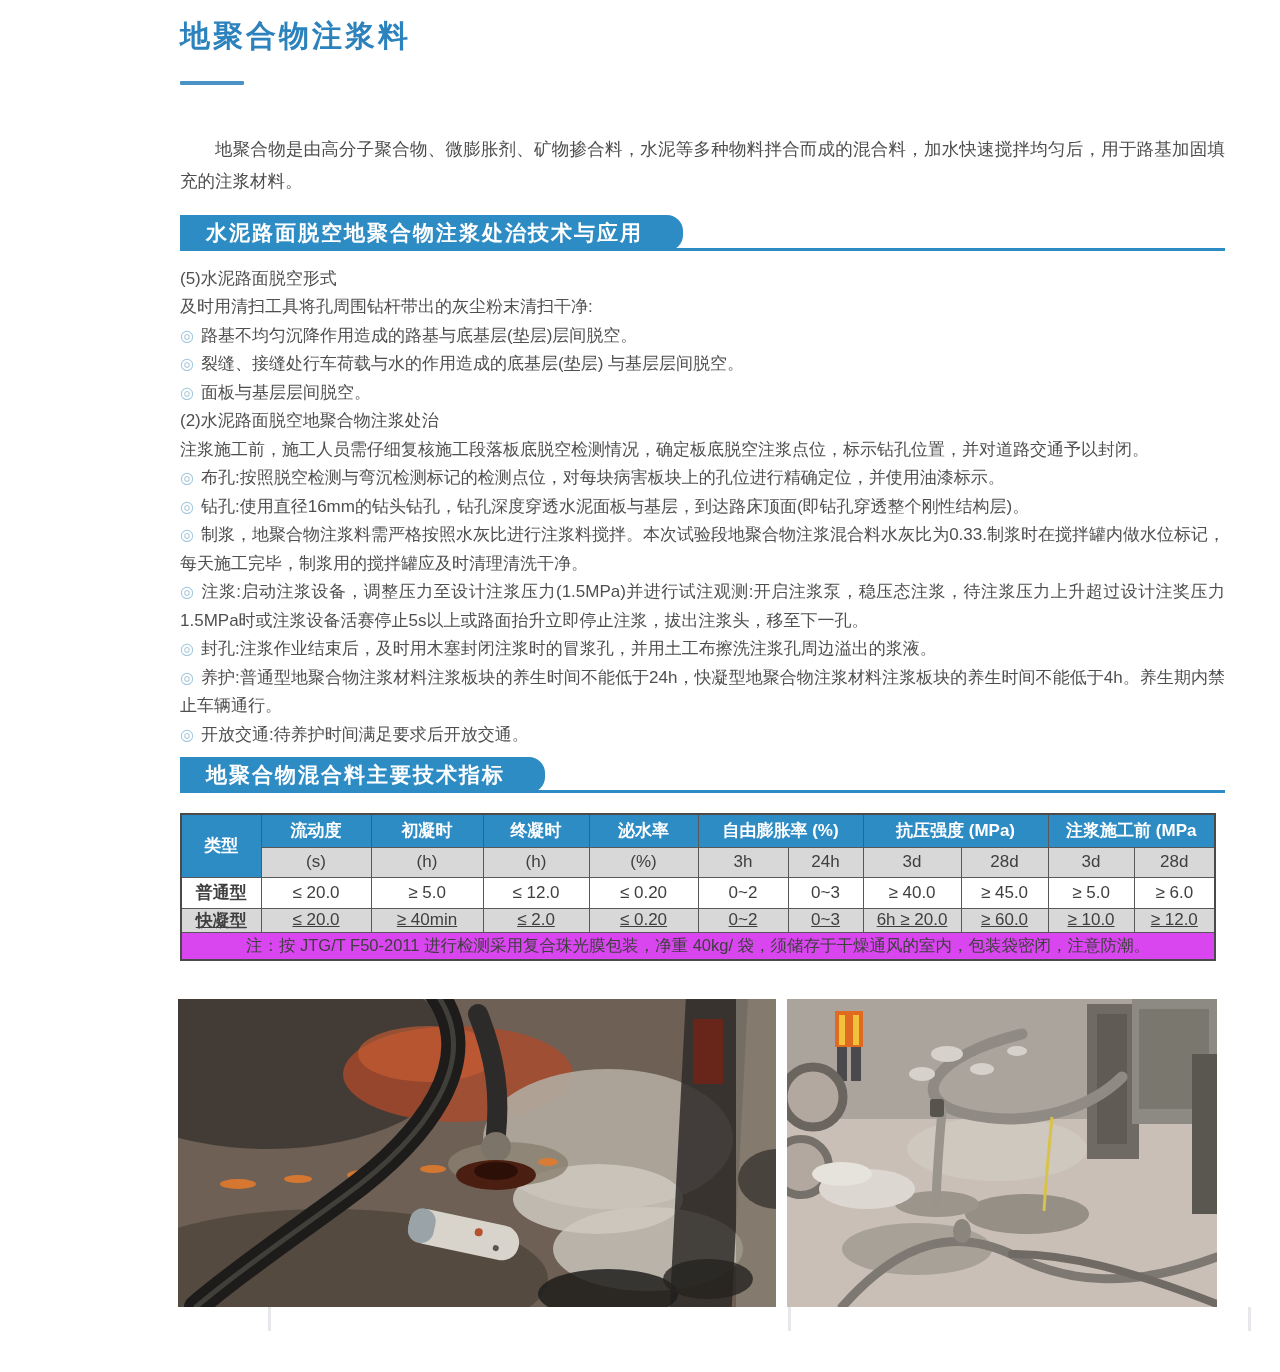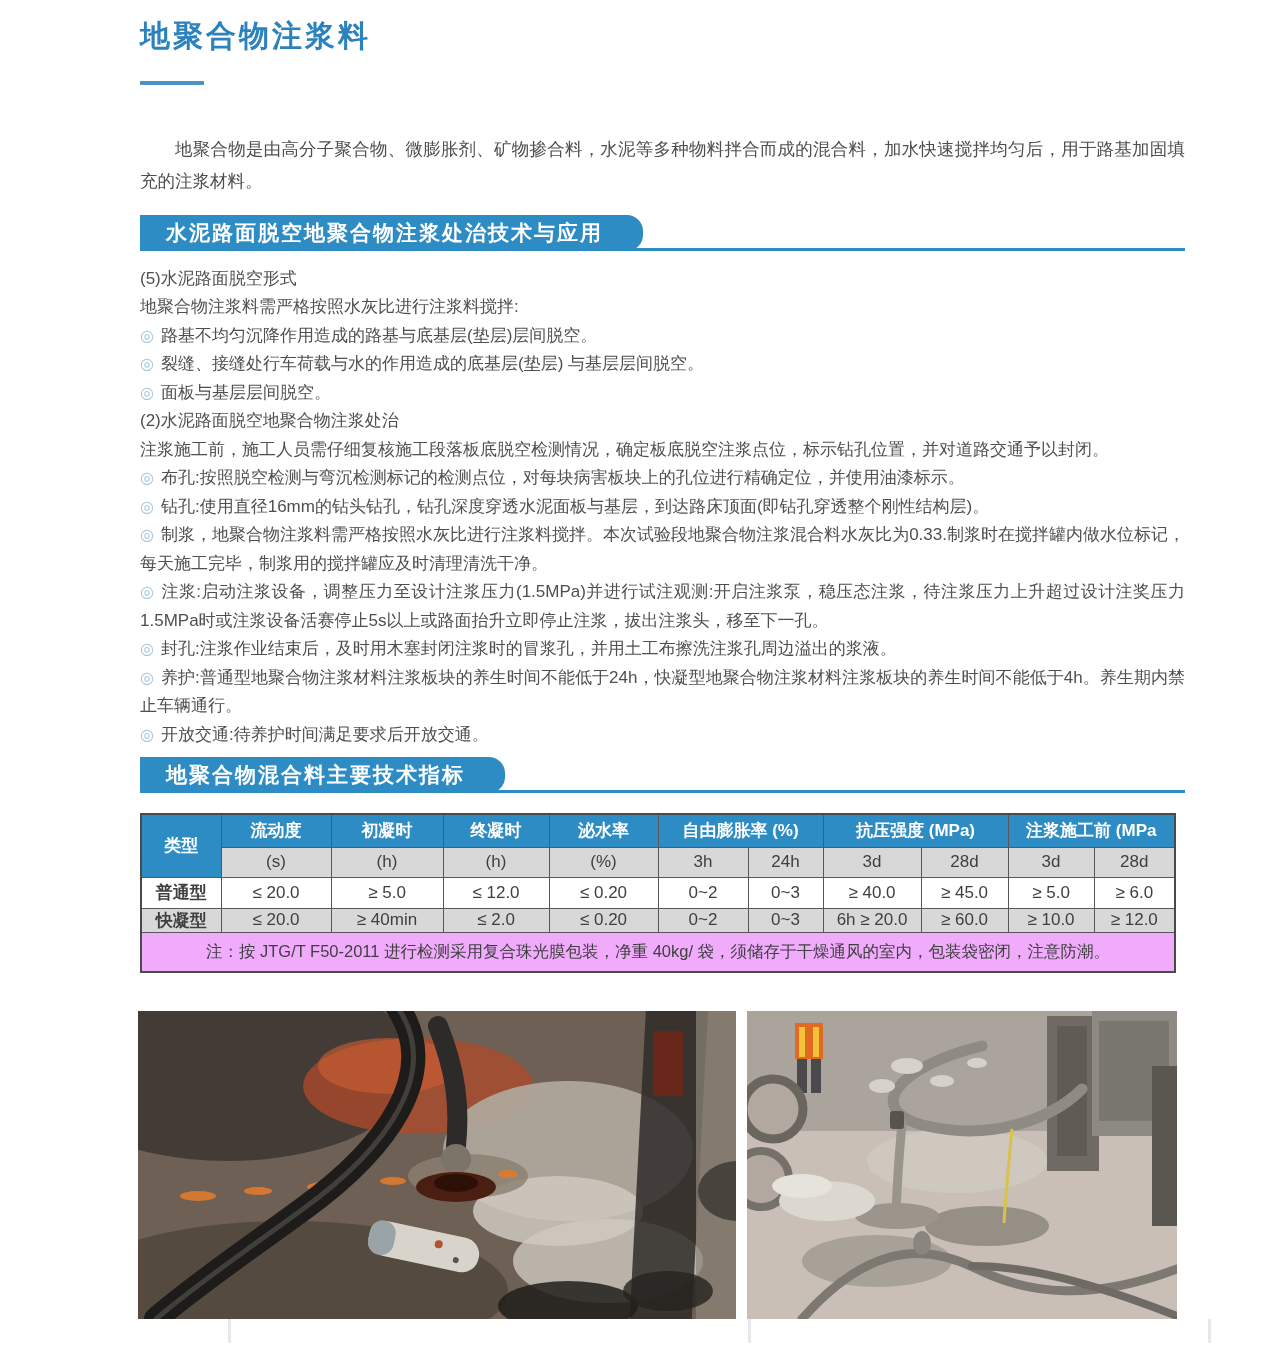--- a/index.html
+++ b/index.html
@@ -2,21 +2,21 @@
 <html><head>
 <meta charset="utf-8">
 <style>
   * { box-sizing: border-box; }
   html,body { margin:0; padding:0; }
   body {
     width:1280px; height:1372px; background:#ffffff; overflow:hidden;
     font-family:"Liberation Sans","DejaVu Sans",sans-serif;
     -webkit-font-smoothing:antialiased;
   }
-  .page { position:relative; width:1280px; height:1372px; background:#fff; }
+  .page { position:relative; width:1280px; height:1372px; background:#fff;padding-left:40px; }
   .content { margin-left:140px; width:1045px; }
 
   
   .doc-title { padding-top:16px; font-size:30px; font-weight:bold; color:#2b82bd; letter-spacing:3px; }
   .title-line { width:64px; height:4px; background:#4b92c6; margin-top:24px; border-radius:1px; }
 
   
   .intro { margin-top:48px; font-size:17.5px; line-height:32px; color:#4e4e4e;
            text-indent:2em; text-align:justify; }
 
@@ -38,22 +38,22 @@
   table.spec { margin-top:20px; border-collapse:collapse; width:1034px;
                border:2px solid #4a4a4a; table-layout:fixed; }
   table.spec th, table.spec td {
     border:1px solid #58585a; text-align:center; vertical-align:middle;
     font-size:17px; color:#3f3f3f; padding:0 2px;
   }
   table.spec thead th.top { background:#2e8cc5; color:#fff; font-weight:bold; height:33px; }
   table.spec thead th.type { background:#2e8cc5; color:#fff; font-weight:bold; }
   table.spec tr.units td { background:#d8d8d8; height:30px; }
   table.spec tr.r1 td { background:#fff; height:31px; }
-  table.spec tr.r2 td { background:#d8d8d8; height:23px; }
-  table.spec tr.noterow td { background:#f0abfc; height:40px; font-size:16.5px; color:#3f3f3f; }
+  table.spec tr.r2 td { background:#d8d8d8; height:23px;text-decoration:underline; }
+  table.spec tr.noterow td { background:#d946ef; height:28px; font-size:16.5px; color:#3f3f3f; }
   table.spec td.rowtype { font-weight:bold; }
 
   
   .photos { display:flex; gap:11px; margin-top:38px; margin-left:-2px; }
   .photo { overflow:hidden; }
   .photo svg { display:block; }
   .photo-left { width:598px; height:308px; }
   .photo-right { width:430px; height:308px; }
 
   
@@ -70,21 +70,21 @@
     <div class="title-line"></div>
 
     <p class="intro">地聚合物是由高分子聚合物、微膨胀剂、矿物掺合料，水泥等多种物料拌合而成的混合料，加水快速搅拌均匀后，用于路基加固填充的注浆材料。</p>
 
     <div class="banner">
       <span class="tab">水泥路面脱空地聚合物注浆处治技术与应用</span>
     </div>
 
     <div class="list">
       <p><span>(5)水泥路面脱空形式</span></p>
-      <p><span>地聚合物注浆料需严格按照水灰比进行注浆料搅拌:</span></p>
+      <p><span>及时用清扫工具将孔周围钻杆带出的灰尘粉末清扫干净:</span></p>
       <p><span class="blt">◎</span><span>路基不均匀沉降作用造成的路基与底基层(垫层)层间脱空。</span></p>
       <p><span class="blt">◎</span><span>裂缝、接缝处行车荷载与水的作用造成的底基层(垫层) 与基层层间脱空。</span></p>
       <p><span class="blt">◎</span><span>面板与基层层间脱空。</span></p>
       <p><span>(2)水泥路面脱空地聚合物注浆处治</span></p>
       <p><span>注浆施工前，施工人员需仔细复核施工段落板底脱空检测情况，确定板底脱空注浆点位，标示钻孔位置，并对道路交通予以封闭。</span></p>
       <p><span class="blt">◎</span><span>布孔:按照脱空检测与弯沉检测标记的检测点位，对每块病害板块上的孔位进行精确定位，并使用油漆标示。</span></p>
       <p><span class="blt">◎</span><span>钻孔:使用直径16mm的钻头钻孔，钻孔深度穿透水泥面板与基层，到达路床顶面(即钻孔穿透整个刚性结构层)。</span></p>
       <p><span class="blt">◎</span><span>制浆，地聚合物注浆料需严格按照水灰比进行注浆料搅拌。本次试验段地聚合物注浆混合料水灰比为0.33.制浆时在搅拌罐内做水位标记，每天施工完毕，制浆用的搅拌罐应及时清理清洗干净。</span></p>
       <p><span class="blt">◎</span><span>注浆:启动注浆设备，调整压力至设计注浆压力(1.5MPa)并进行试注观测:开启注浆泵，稳压态注浆，待注浆压力上升超过设计注奖压力1.5MPa时或注浆设备活赛停止5s以上或路面抬升立即停止注浆，拔出注浆头，移至下一孔。</span></p>
       <p><span class="blt">◎</span><span>封孔:注浆作业结束后，及时用木塞封闭注浆时的冒浆孔，并用土工布擦洗注浆孔周边溢出的浆液。</span></p>

